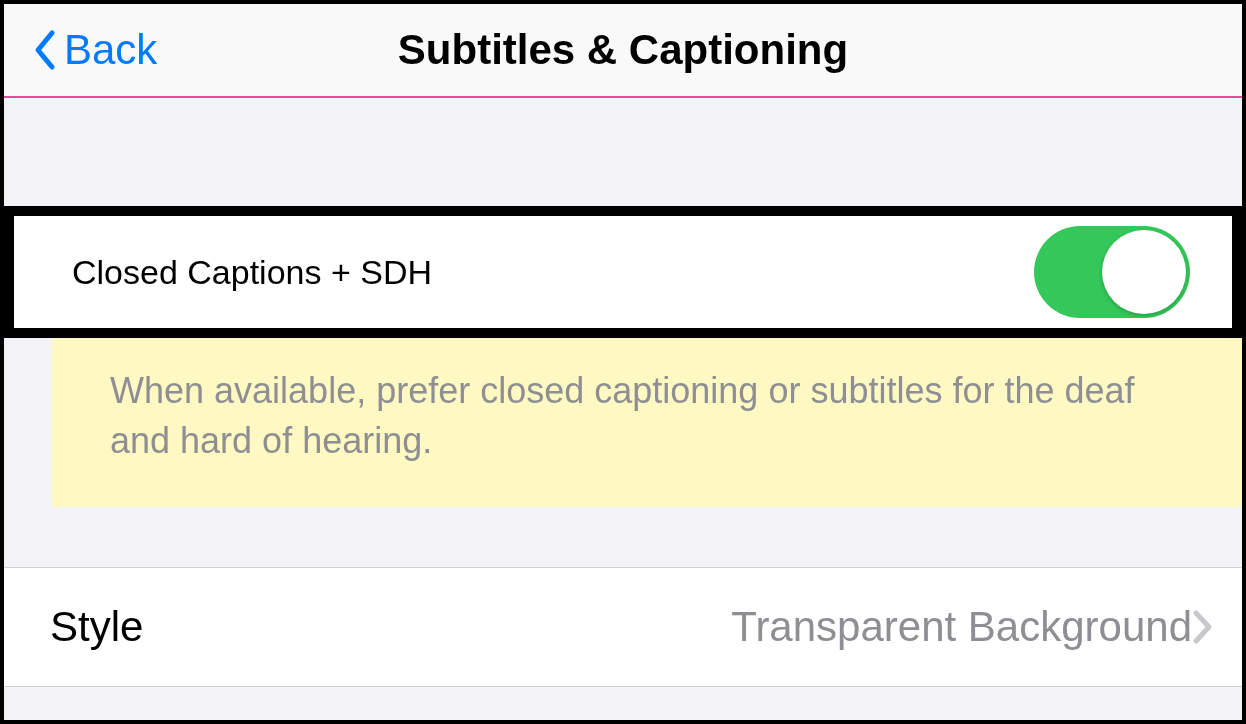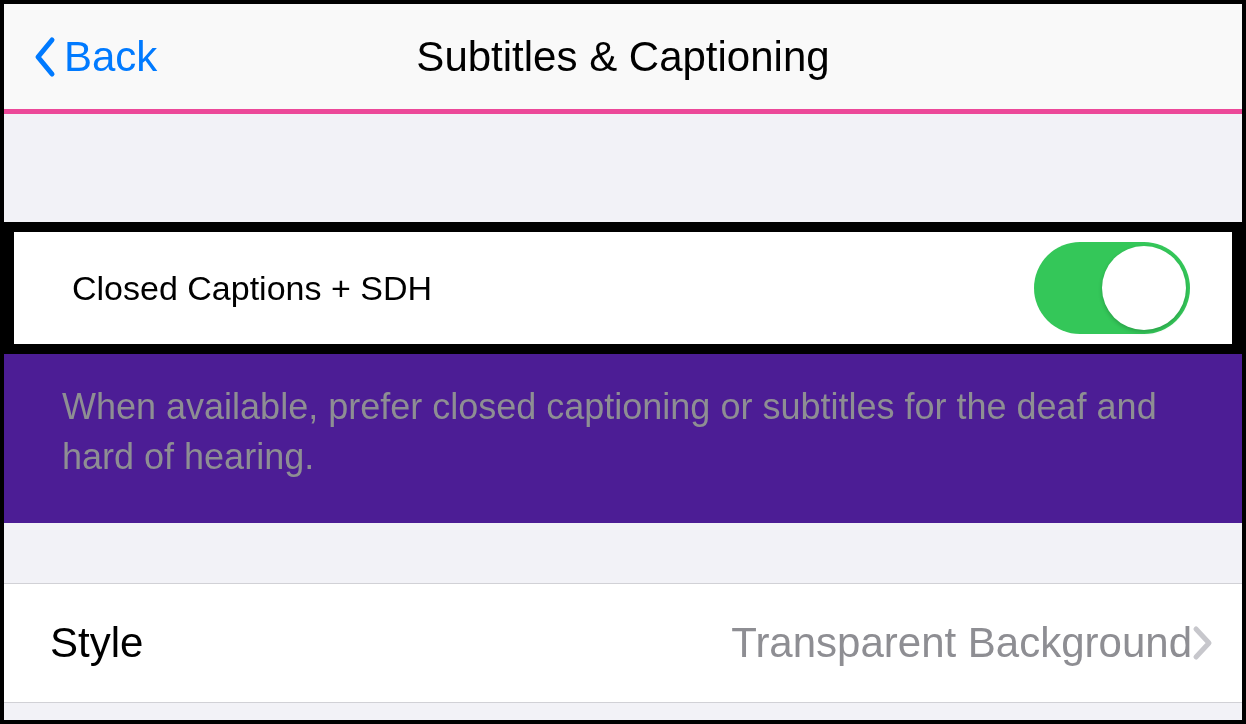--- a/index.html
+++ b/index.html
@@ -15,26 +15,26 @@
       border: 4px solid #000;
     }
     .container {
       width: 100%;
       height: 100%;
       background: #f2f2f7;
       display: flex;
       flex-direction: column;
     }
     .nav-bar {
-      height: 110px;
+      height: 94px;
       background: #f9f9f9;
       display: flex;
       align-items: center;
       position: relative;
-      border-bottom: 5px solid #ec4899;
+      border-bottom: 2px solid #ec4899;
     }
     .back-button {
       display: flex;
       align-items: center;
       gap: 8px;
       padding-left: 28px;
       color: #007aff;
       font-size: 42px;
       cursor: pointer;
     }
@@ -44,21 +44,21 @@
     }
     .back-chevron svg {
       width: 100%;
       height: 100%;
     }
     .nav-title {
       position: absolute;
       left: 50%;
       transform: translateX(-50%);
       font-size: 42px;
-      font-weight: 400;
+      font-weight: 700;
       color: #000;
     }
     .spacer-top {
       height: 108px;
       background: #f2f2f7;
     }
     .highlighted-row-wrapper {
       border: 10px solid #000;
     }
     .row {
@@ -89,21 +89,22 @@
       position: absolute;
       top: 4px;
       right: 4px;
       box-shadow: 0 2px 4px rgba(0,0,0,0.2);
     }
     .footer-text {
       padding: 28px 58px 40px 58px;
       font-size: 36px;
       color: #8e8e93;
       line-height: 1.4;
-      background: #4c1d95;
+      background: #fef9c3;
+      margin-left: 48px;
     }
     .spacer-mid {
       height: 60px;
       background: #f2f2f7;
     }
     .style-row {
       background: #fff;
       display: flex;
       align-items: center;
       padding: 0 28px 0 46px;

